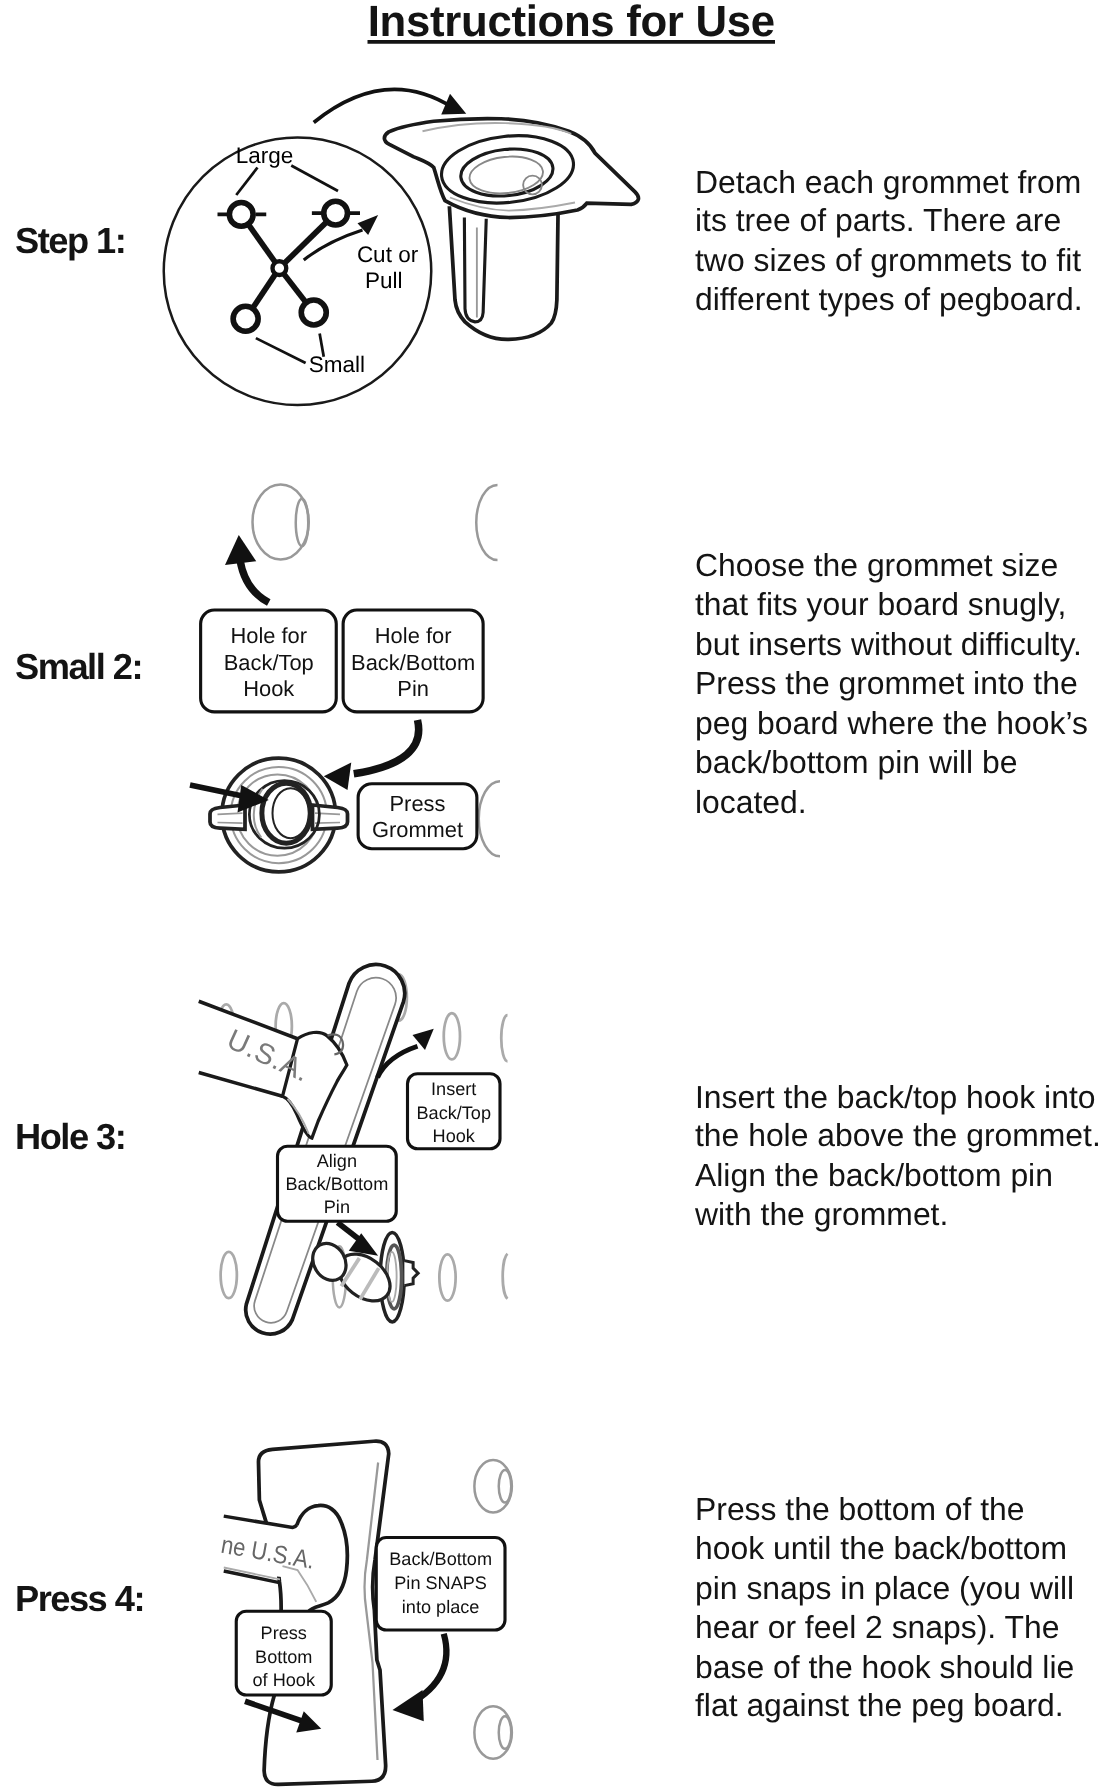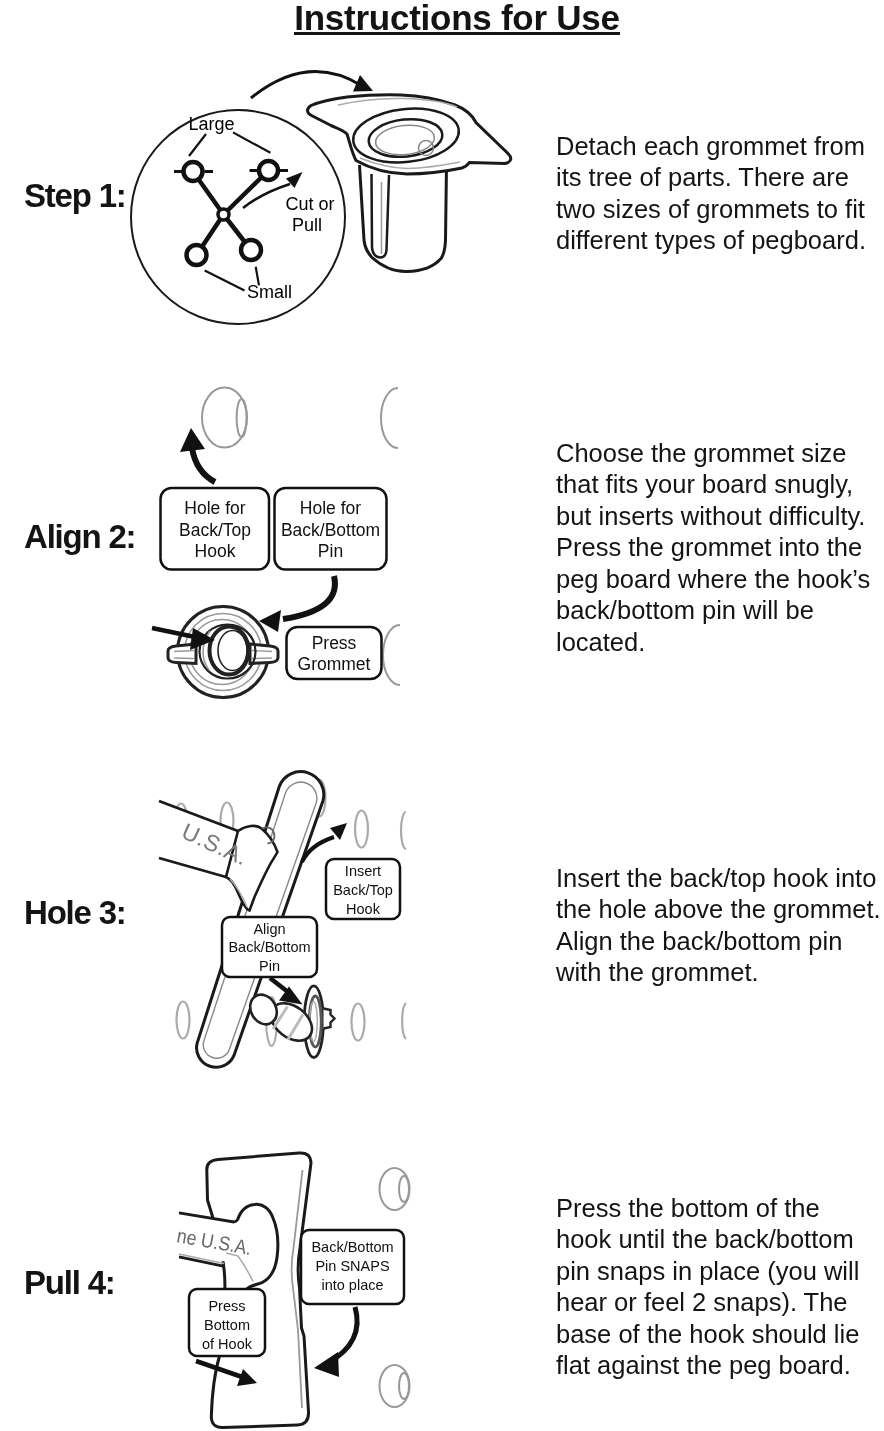--- a/index.html
+++ b/index.html
@@ -1,35 +1,35 @@
 <!DOCTYPE html>
 <html><head>
 <meta charset="utf-8">
 <style>
 html,body{margin:0;padding:0;}
 .page{position:relative;width:884px;height:1431px;background:#fff;overflow:hidden;
   font-family:"Liberation Sans",sans-serif;color:#141414;padding-left:18px;}
 .title{position:absolute;top:-3px;left:15px;width:884px;text-align:center;
   font-size:35px;font-weight:bold;line-height:1.2;letter-spacing:-0.25px;}
 .uline{position:absolute;left:294px;top:32px;width:326px;height:3px;background:#141414;}
-.steplabel{position:absolute;left:24px;font-size:33px;font-weight:bold;line-height:1;letter-spacing:-1.2px;}
+.steplabel{position:absolute;left:12px;font-size:29px;font-weight:bold;line-height:1;letter-spacing:-1.2px;}
 .txt{position:absolute;left:556px;width:340px;font-size:25.5px;line-height:31.5px;letter-spacing:0;}
 svg{position:absolute;}
 svg text{font-family:"Liberation Sans",sans-serif;}
 </style>
 </head>
 <body>
 <div class="page">
   <div class="title">Instructions for Use</div>
   <div class="uline"></div>
 
   <div class="steplabel" style="top:179px;">Step 1:</div>
-  <div class="steplabel" style="top:520px;">Align 2:</div>
+  <div class="steplabel" style="top:520px;">Small 2:</div>
   <div class="steplabel" style="top:896px;">Hole 3:</div>
-  <div class="steplabel" style="top:1266px;">Pull 4:</div>
+  <div class="steplabel" style="top:1266px;">Press 4:</div>
 
   <div class="txt" style="top:130.5px;">Detach each grommet from<br>its tree of parts. There are<br>two sizes of grommets to fit<br>different types of pegboard.</div>
   <div class="txt" style="top:437.5px;">Choose the grommet size<br>that fits your board snugly,<br>but inserts without difficulty.<br>Press the grommet into the<br>peg board where the hook’s<br>back/bottom pin will be<br>located.</div>
   <div class="txt" style="top:862.5px;">Insert the back/top hook into<br>the hole above the grommet.<br>Align the back/bottom pin<br>with the grommet.</div>
   <div class="txt" style="top:1192.5px;">Press the bottom of the<br>hook until the back/bottom<br>pin snaps in place (you will<br>hear or feel 2 snaps). The<br>base of the hook should lie<br>flat against the peg board.</div>
 
   <svg style="left:100px;top:50px;" width="430" height="290" viewBox="0 0 430 290">
 
     <circle cx="138" cy="167" r="107" fill="#fff" stroke="#1a1a1a" stroke-width="2"></circle>
 

